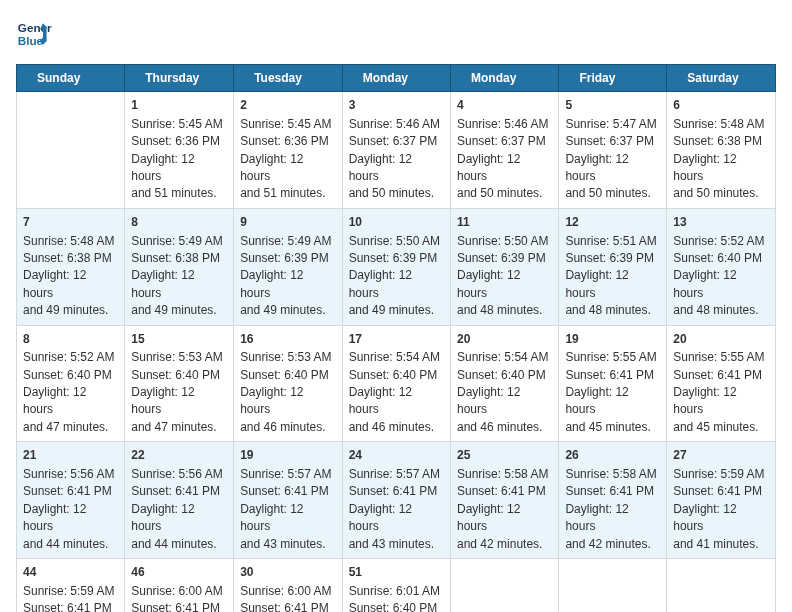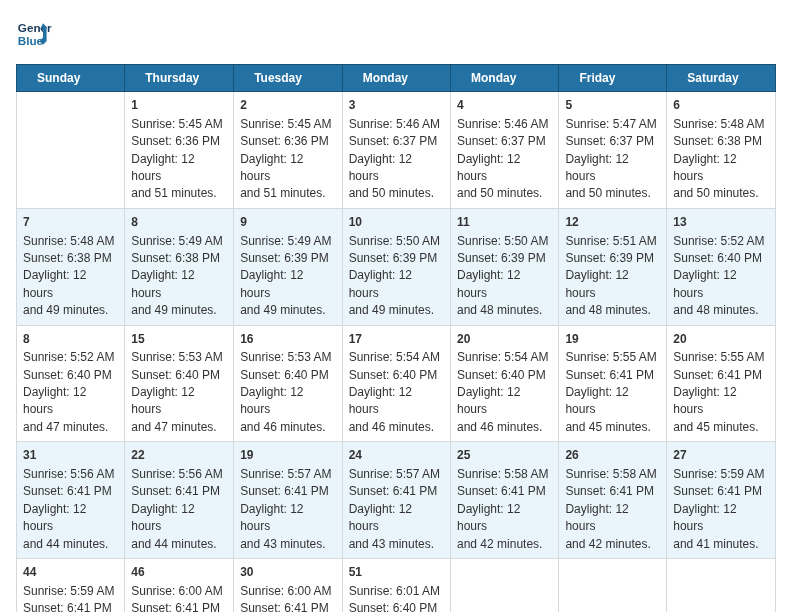--- a/index.html
+++ b/index.html
@@ -194,21 +194,21 @@
           <span class="day-num">19</span>
           <div class="day-info">Sunrise: 5:55 AM<br>Sunset: 6:41 PM<br>Daylight: 12 hours<br>and 45 minutes.</div>
         </td>
         <td>
           <span class="day-num">20</span>
           <div class="day-info">Sunrise: 5:55 AM<br>Sunset: 6:41 PM<br>Daylight: 12 hours<br>and 45 minutes.</div>
         </td>
       </tr>
       <tr>
         <td>
-          <span class="day-num">31</span>
+          <span class="day-num">21</span>
           <div class="day-info">Sunrise: 5:56 AM<br>Sunset: 6:41 PM<br>Daylight: 12 hours<br>and 44 minutes.</div>
         </td>
         <td>
           <span class="day-num">22</span>
           <div class="day-info">Sunrise: 5:56 AM<br>Sunset: 6:41 PM<br>Daylight: 12 hours<br>and 44 minutes.</div>
         </td>
         <td>
           <span class="day-num">19</span>
           <div class="day-info">Sunrise: 5:57 AM<br>Sunset: 6:41 PM<br>Daylight: 12 hours<br>and 43 minutes.</div>
         </td>

